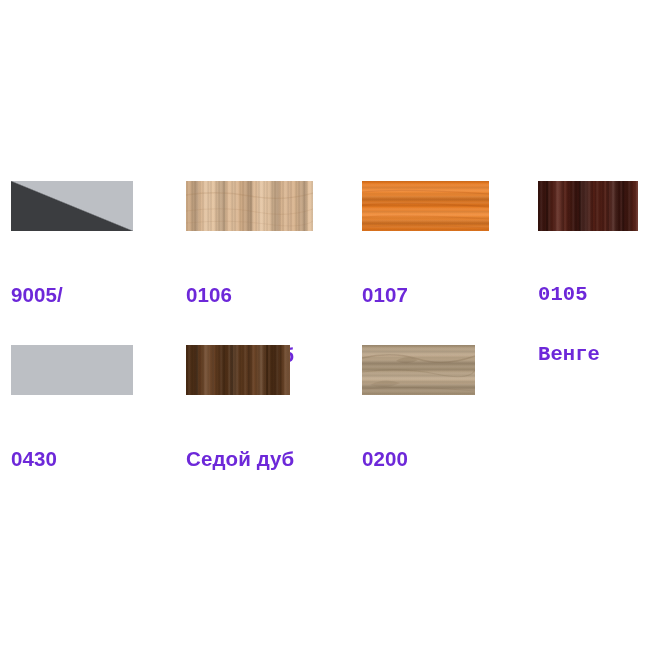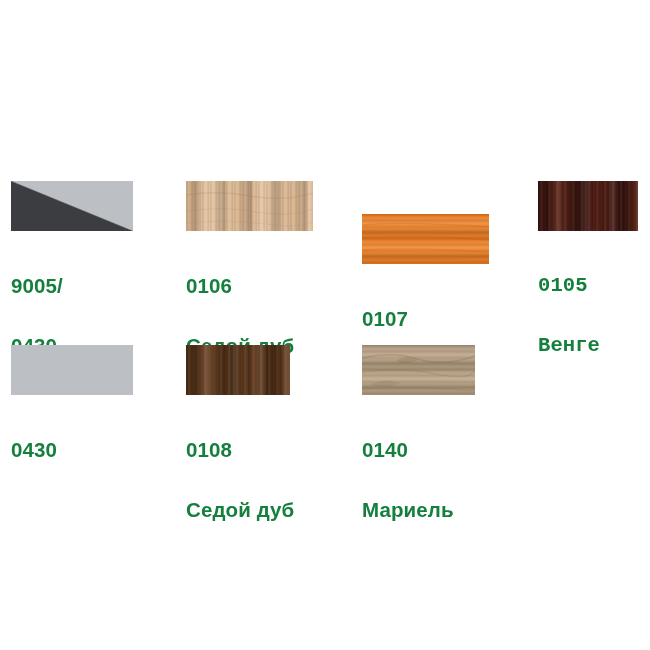--- a/index.html
+++ b/index.html
@@ -40,26 +40,26 @@
     position: relative;
     width: 122px;
     height: 50px;
     overflow: hidden;
     background: #ffffff;
   }
 
   .swatch-label {
     position: absolute;
     left: 0;
-    top: 60px;
+    top: 69px;
     width: 190px;
     font-size: 20.5px;
     font-weight: bold;
     line-height: 30px;
-    color: #15803d;
+    color: #6d28d9;
     letter-spacing: 0.1px;
     white-space: pre-line;
   }
   .swatch-label .code {
     display: block;
   }
   .swatch-label .name {
     display: block;
   }
 
@@ -168,21 +168,21 @@
             <path d="M0 42 Q44 38 80 43 T127 40" stroke="rgba(160,120,80,0.22)" stroke-width="1" fill="none"></path>
           </svg>
         </div>
       </div>
       <div class="swatch-label">
         <span class="code">0106</span>
         <span class="name">Седой дуб</span>
       </div>
     </div>
 
-    <div class="swatch-cell" style="left:362px;margin-top:33px;">
+    <div class="swatch-cell" style="left:362px;">
       <div class="swatch-chip" style="width:127px;">
         <div class="paint grain-h" style="--tone-a:#f08a33; --tone-b:#e2751d;">
           <svg class="figure" viewBox="0 0 127 50" preserveAspectRatio="none">
             <path d="M0 11 Q40 7 127 13" stroke="rgba(150,60,10,0.30)" stroke-width="1.2" fill="none"></path>
             <path d="M0 24 Q50 20 127 26" stroke="rgba(150,60,10,0.26)" stroke-width="1.4" fill="none"></path>
             <path d="M0 36 Q46 33 127 38" stroke="rgba(150,60,10,0.22)" stroke-width="1.1" fill="none"></path>
             <path d="M0 46 Q60 43 127 47" stroke="rgba(150,60,10,0.18)" stroke-width="1" fill="none"></path>
           </svg>
         </div>
       </div>
@@ -232,38 +232,36 @@
             <rect x="10" y="0" width="2" height="50" fill="rgba(0,0,0,0.28)"></rect>
             <rect x="26" y="0" width="2" height="50" fill="rgba(0,0,0,0.22)"></rect>
             <rect x="44" y="0" width="3" height="50" fill="rgba(0,0,0,0.26)"></rect>
             <rect x="62" y="0" width="2" height="50" fill="rgba(0,0,0,0.20)"></rect>
             <rect x="80" y="0" width="2" height="50" fill="rgba(0,0,0,0.28)"></rect>
             <rect x="94" y="0" width="2" height="50" fill="rgba(0,0,0,0.22)"></rect>
           </svg>
         </div>
       </div>
       <div class="swatch-label">
-        <span class="code">0108</span>
         <span class="name">Седой дуб</span>
       </div>
     </div>
 
     <div class="swatch-cell" style="left:362px;">
       <div class="swatch-chip" style="width:113px;">
         <div class="paint grain-h" style="--tone-a:#bfa88b; --tone-b:#a89478;">
           <svg class="figure" viewBox="0 0 113 50" preserveAspectRatio="none">
             <path d="M0 13 Q30 6 56 14 T113 11" stroke="rgba(110,88,60,0.40)" stroke-width="1.4" fill="none"></path>
             <path d="M34 16 q10 -7 22 -1 q-10 6 -22 1 z" fill="rgba(110,88,60,0.35)"></path>
             <path d="M0 27 Q40 22 74 29 T113 25" stroke="rgba(110,88,60,0.30)" stroke-width="1.2" fill="none"></path>
             <path d="M8 40 q14 -8 30 -2 q-14 7 -30 2 z" fill="rgba(110,88,60,0.26)"></path>
             <path d="M0 44 Q50 40 113 46" stroke="rgba(110,88,60,0.22)" stroke-width="1" fill="none"></path>
           </svg>
         </div>
       </div>
       <div class="swatch-label">
-        <span class="code">0140</span>
-        <span class="name">Мариель</span>
+        <span class="code">0200</span>
       </div>
     </div>
 
   </div>
 
 </div>
 
 </body></html>

